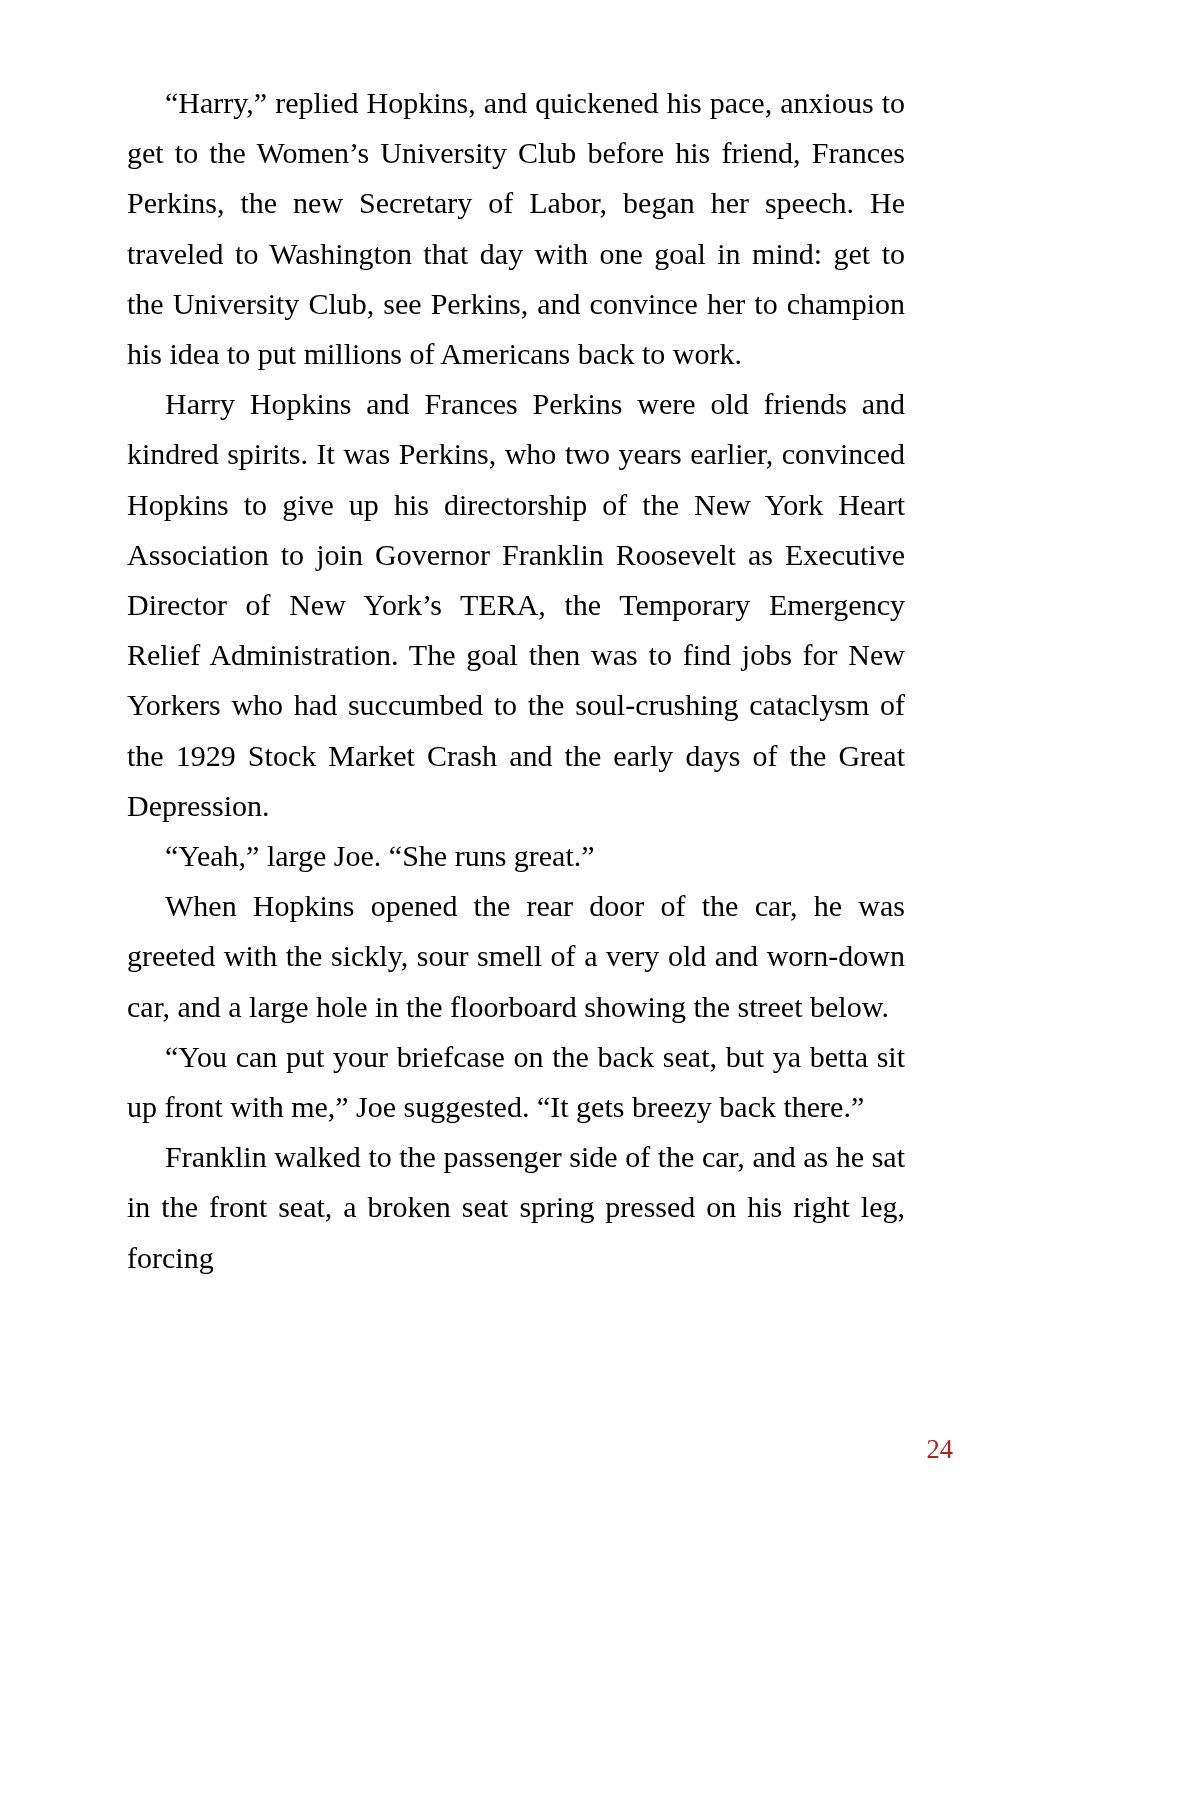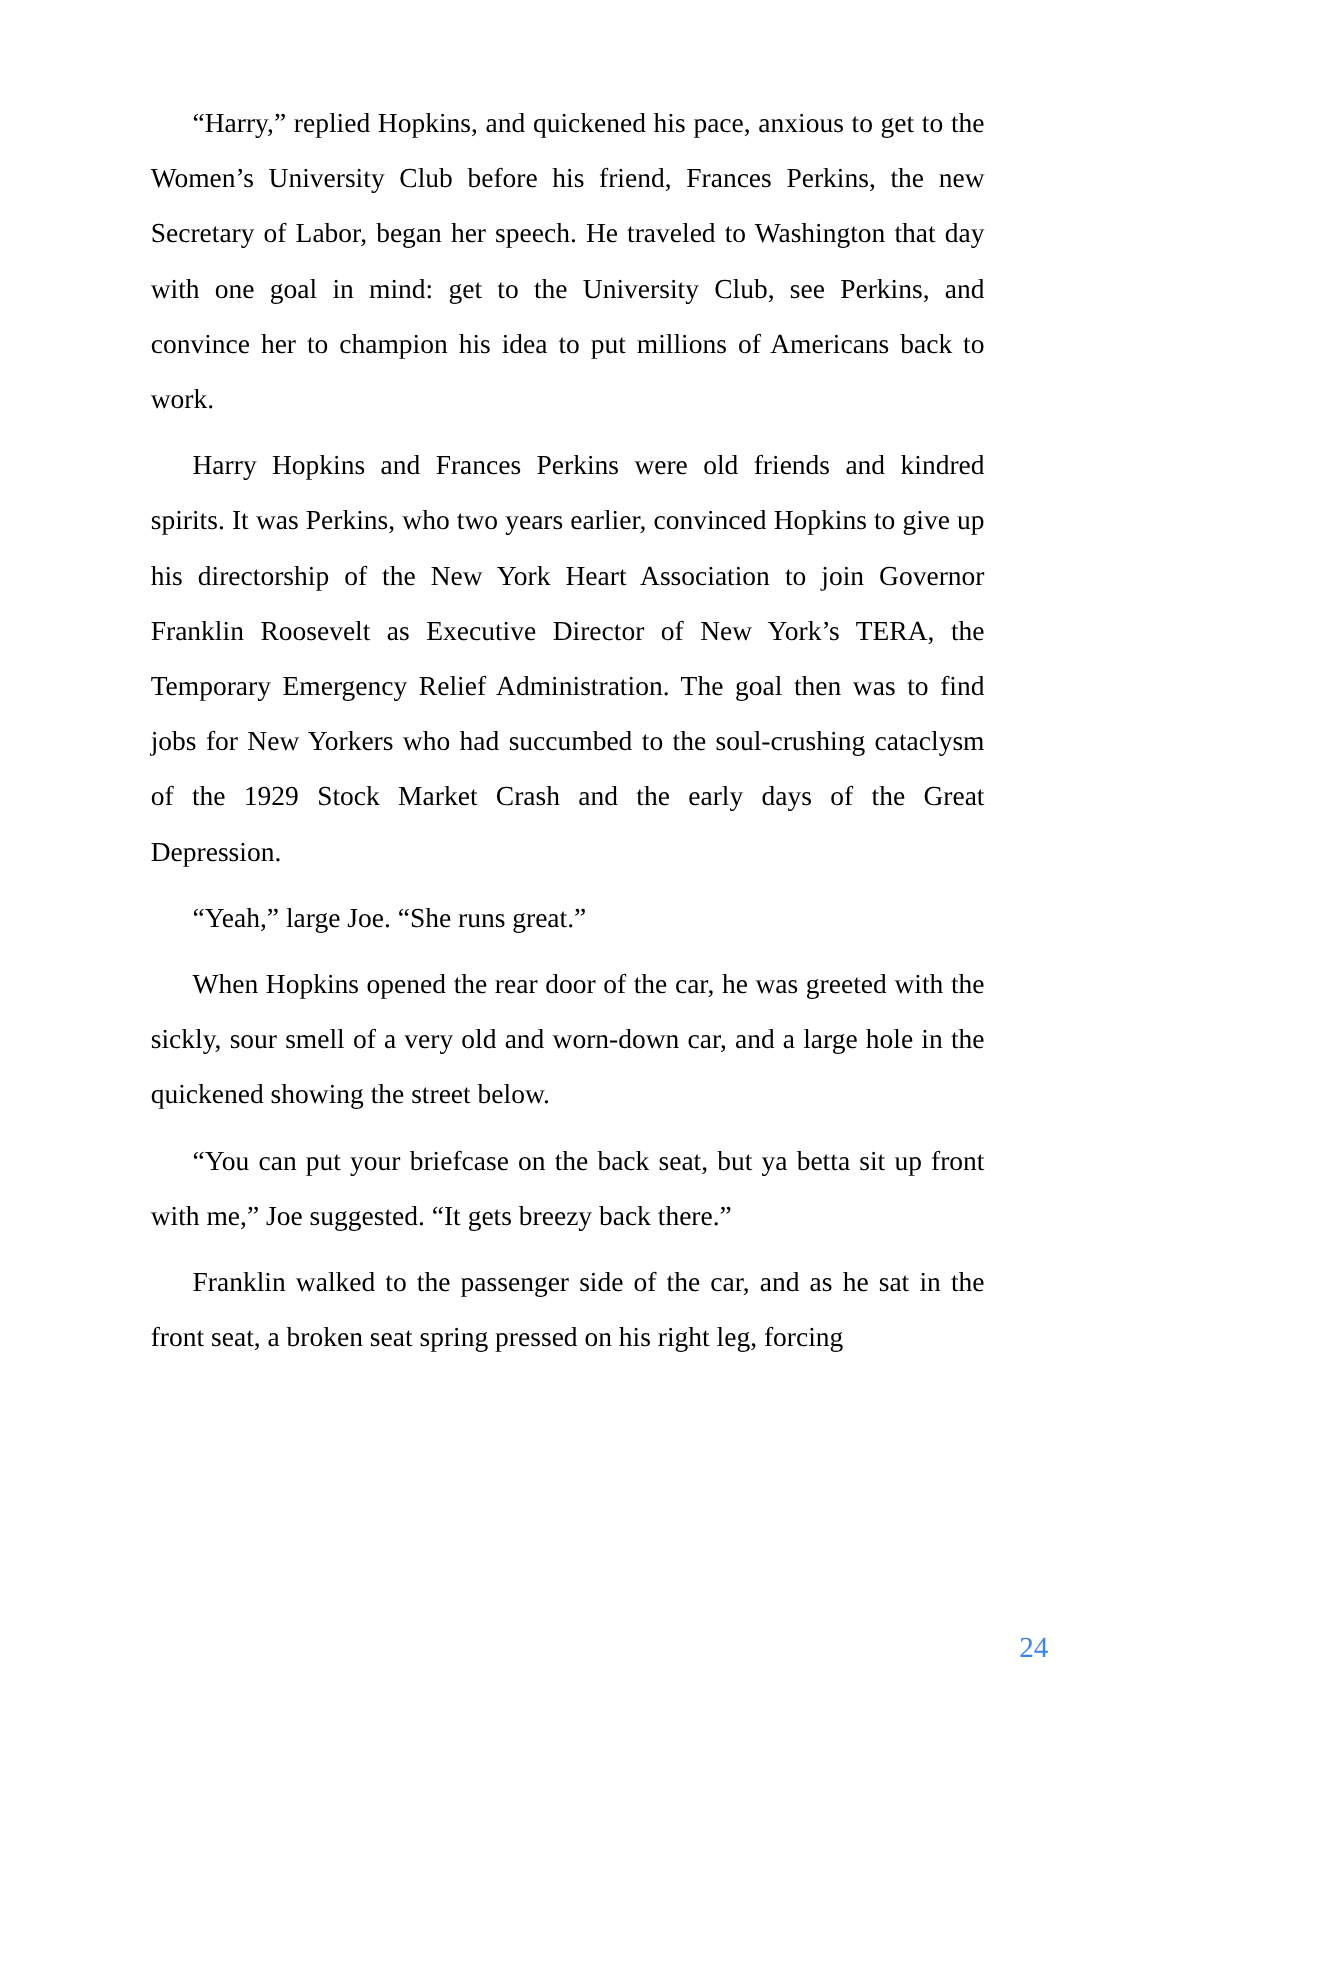--- a/index.html
+++ b/index.html
@@ -27,23 +27,23 @@
   }
 
   #text-block {
     position: absolute;
     left: 127px;
     top: 78px;
     width: 778px;
   }
 
   p.para {
-    margin: 10px;
+    margin: 0;
     padding: 0;
-    font-size: 25px;
+    font-size: 30px;
     line-height: 50.2px;
     text-align: justify;
     text-justify: inter-word;
     text-indent: 38px;
     hyphens: none;
     -webkit-hyphens: none;
     word-spacing: 0px;
     letter-spacing: 0px;
   }
 
@@ -51,33 +51,32 @@
 
   #page-number {
     position: absolute;
     left: 0;
     top: 1432px;
     width: 953px;
     text-align: right;
     font-size: 26.5px;
     line-height: 34px;
     font-family: "Liberation Serif", "DejaVu Serif", serif;
-    color: #3b82f6;
-    margin-top: 48px;
+    color: #b91c1c;
   }
 </style>
 </head>
 <body>
 
 <div id="page">
 
   <div id="text-block">
     <p class="para">“Harry,” replied Hopkins, and quickened his pace, anxious to get to the Women’s University Club before his friend, Frances Perkins, the new Secretary of Labor, began her speech.  He traveled to Washington that day with one goal in mind: get to the University Club, see Perkins, and convince her to champion his idea to put millions of Americans back to work.</p>
     <p class="para">Harry Hopkins and Frances Perkins were old friends and kindred spirits.   It was Perkins, who two years earlier, convinced Hopkins to give up his directorship of the New York Heart Association to join Governor Franklin Roosevelt as Executive Director of New York’s TERA, the Temporary Emergency Relief Administration.  The goal then was to find jobs for New Yorkers who had succumbed to the soul-crushing cataclysm of the 1929 Stock Market Crash and the early days of the Great Depression.</p>
     <p class="para">“Yeah,” large Joe. “She runs great.”</p>
-    <p class="para">When Hopkins opened the rear door of the car, he was greeted with the sickly, sour smell of a very old and worn-down car, and a large hole in the quickened showing the street below.</p>
+    <p class="para">When Hopkins opened the rear door of the car, he was greeted with the sickly, sour smell of a very old and worn-down car, and a large hole in the floorboard showing the street below.</p>
     <p class="para">“You can put your briefcase on the back seat, but ya betta sit up front with me,” Joe suggested.  “It gets breezy back there.”</p>
     <p class="para">Franklin walked to the passenger side of the car, and as he sat in the front seat, a broken seat spring pressed on his right leg, forcing</p>
   </div>
 
   <div id="page-number">24</div>
 
 </div>
 
 </body></html>

